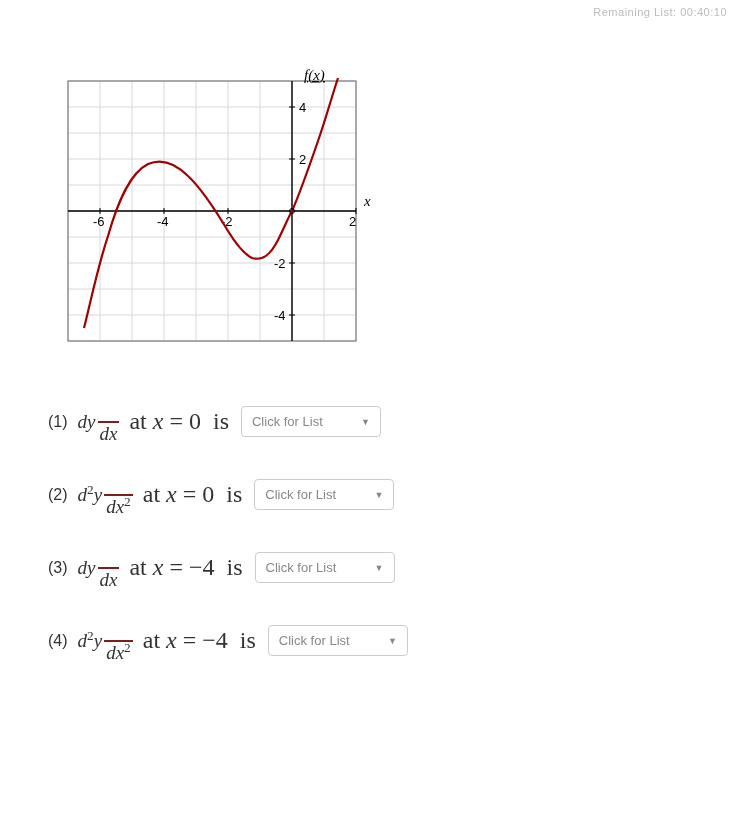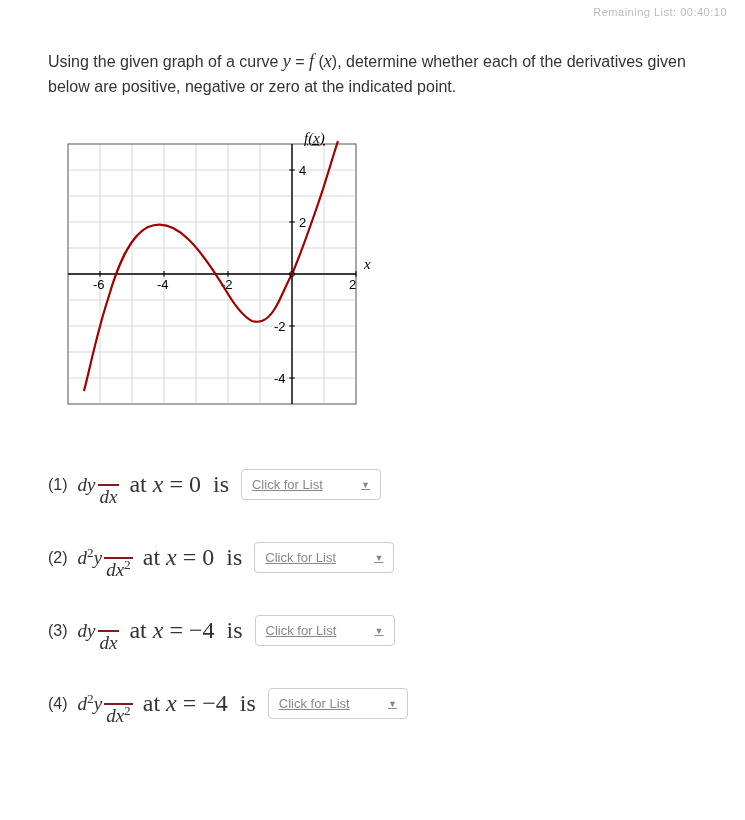--- a/index.html
+++ b/index.html
@@ -89,36 +89,34 @@
       justify-content: space-between;
       background: #fff;
       border: 1px solid #ccc;
       border-radius: 4px;
       padding: 7px 10px;
       font-size: 13px;
       color: #888;
       min-width: 140px;
       cursor: pointer;
       margin-left: 6px;
-      text-decoration: underline;
     }
     .caret {
       display: inline-block;
       margin-left: 12px;
       color: #888;
       font-size: 9px;
     }
   </style>
 </head>
 <body>
 
 <div class="timer">Remaining List: 00:40:10</div>
 
 <div class="content">
-  <p class="question-text">Using the given graph of a curve <span class="math-it">y</span> = <span class="math-it">f</span> (<span class="math-it">x</span>), determine whether each of the derivatives given below are positive, negative or zero at the indicated point.</p>
 
   <div class="graph-container">
     <svg width="330" height="290" viewBox="0 0 330 290">
 
       <g stroke="#d8d8d8" stroke-width="1">
         <line x1="20" y1="15" x2="20" y2="275"></line>
         <line x1="52" y1="15" x2="52" y2="275"></line>
         <line x1="84" y1="15" x2="84" y2="275"></line>
         <line x1="116" y1="15" x2="116" y2="275"></line>
         <line x1="148" y1="15" x2="148" y2="275"></line>

